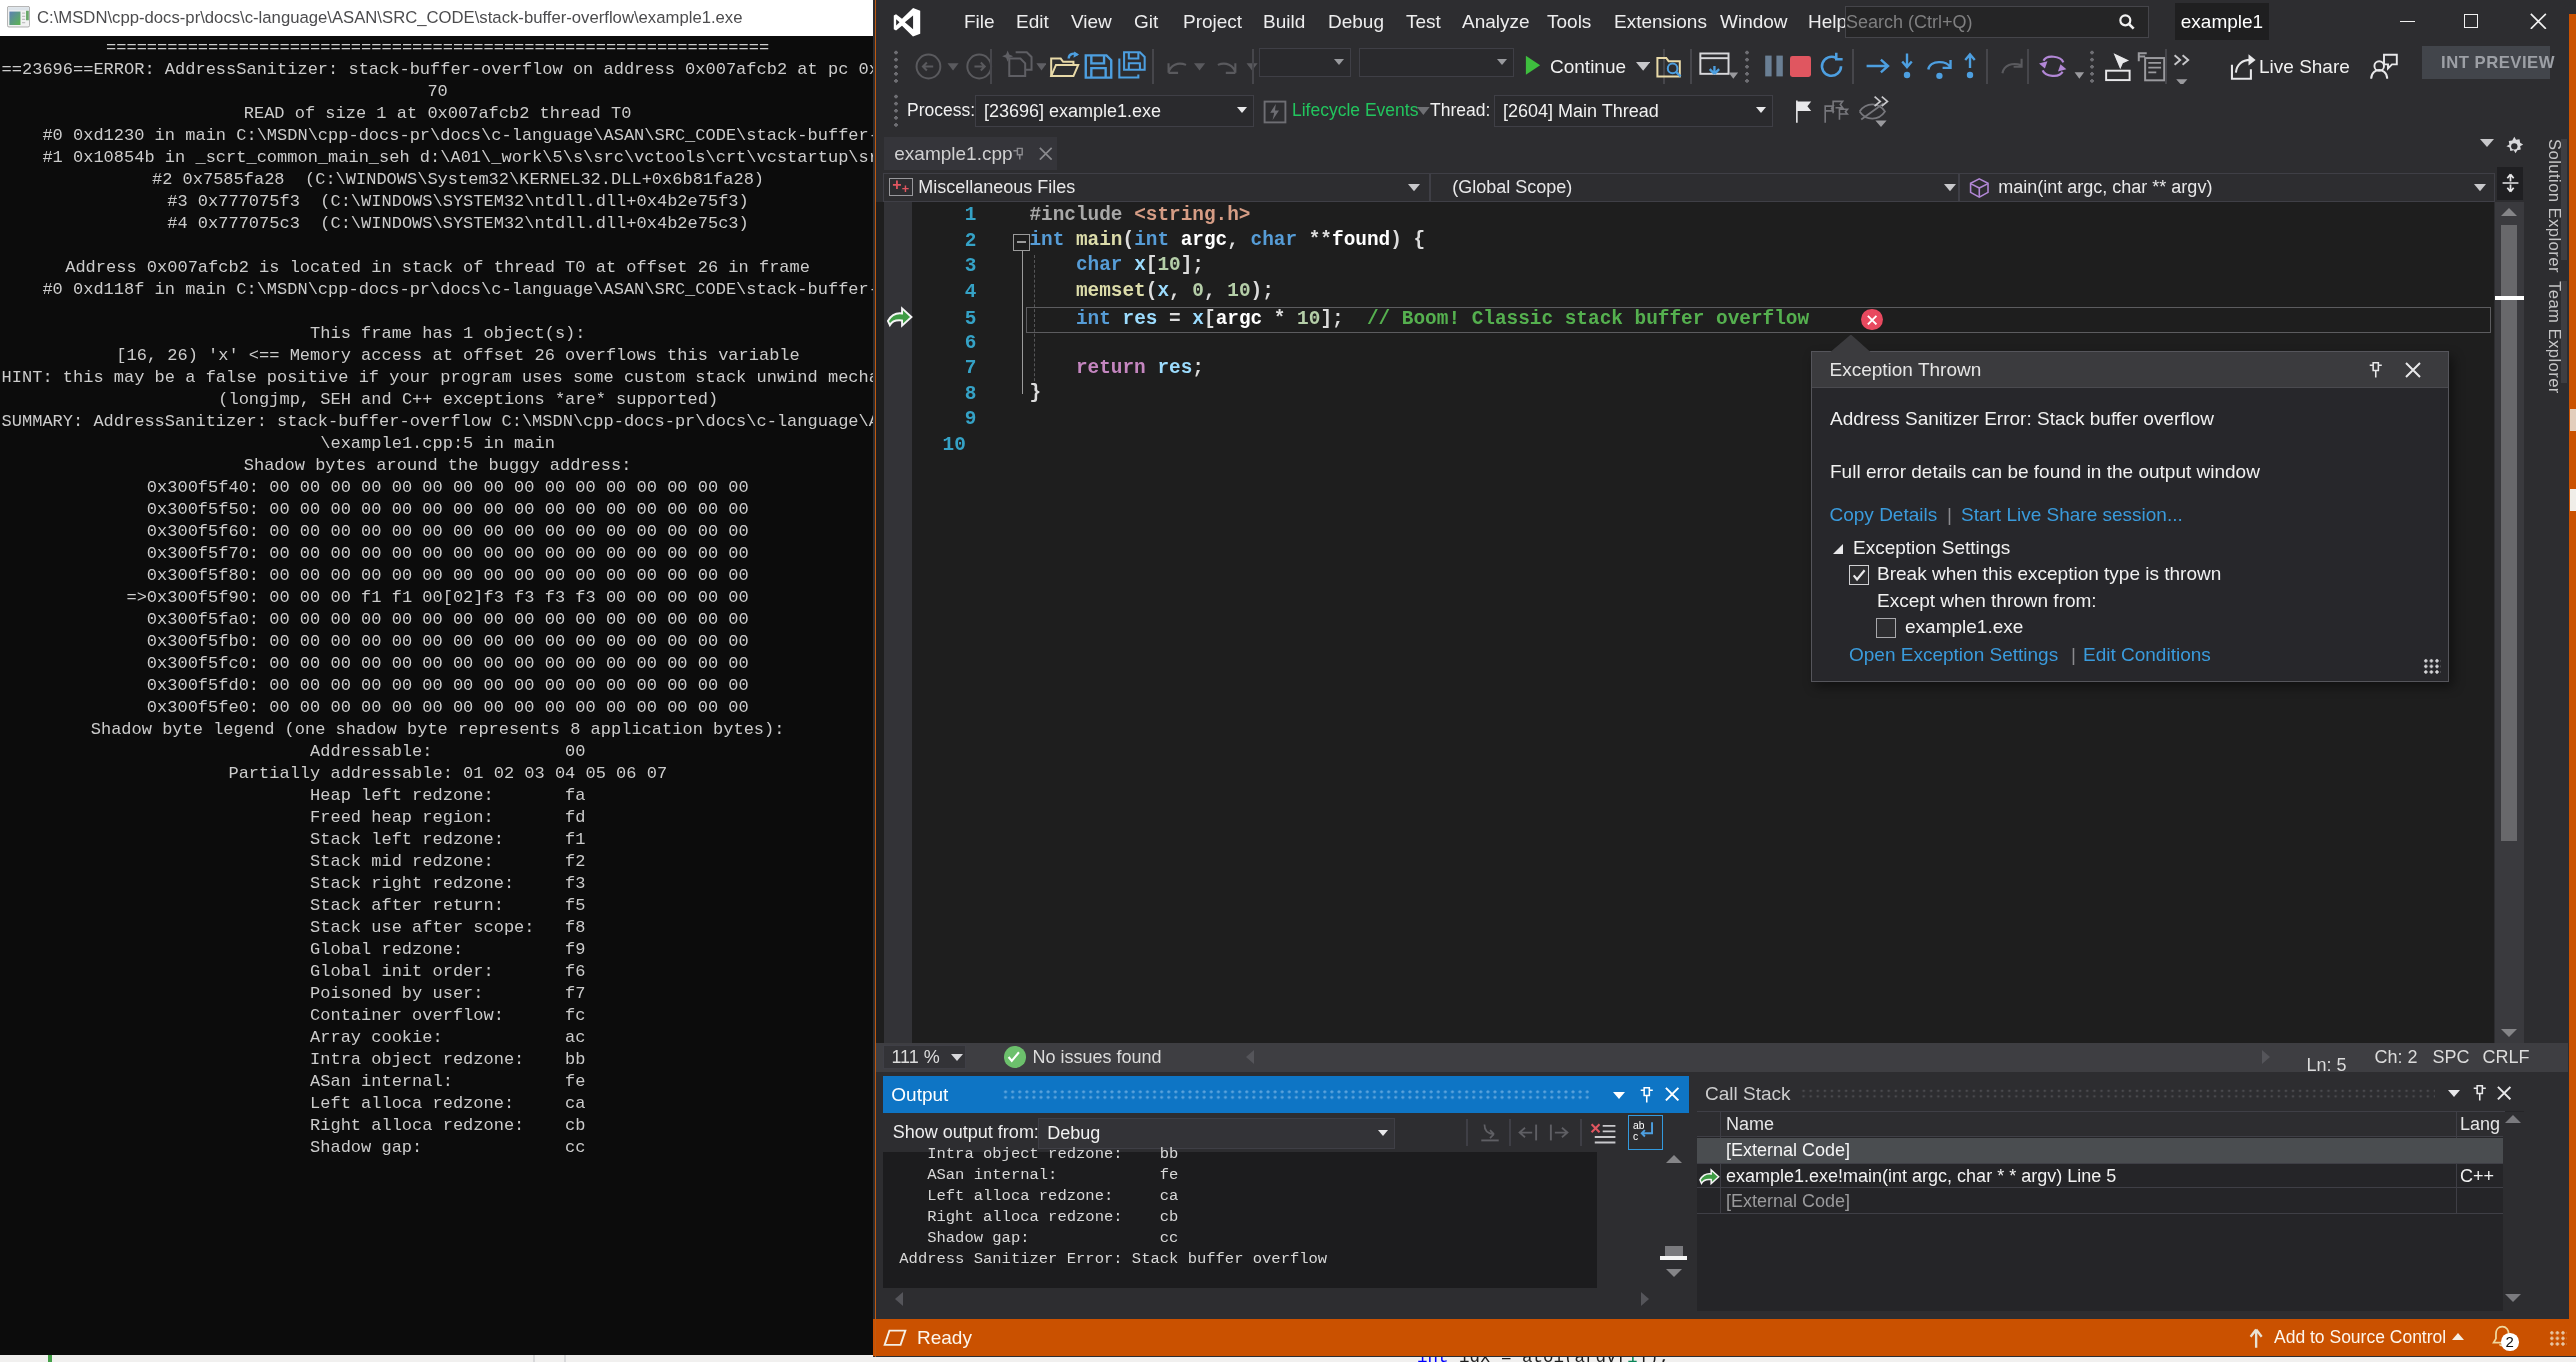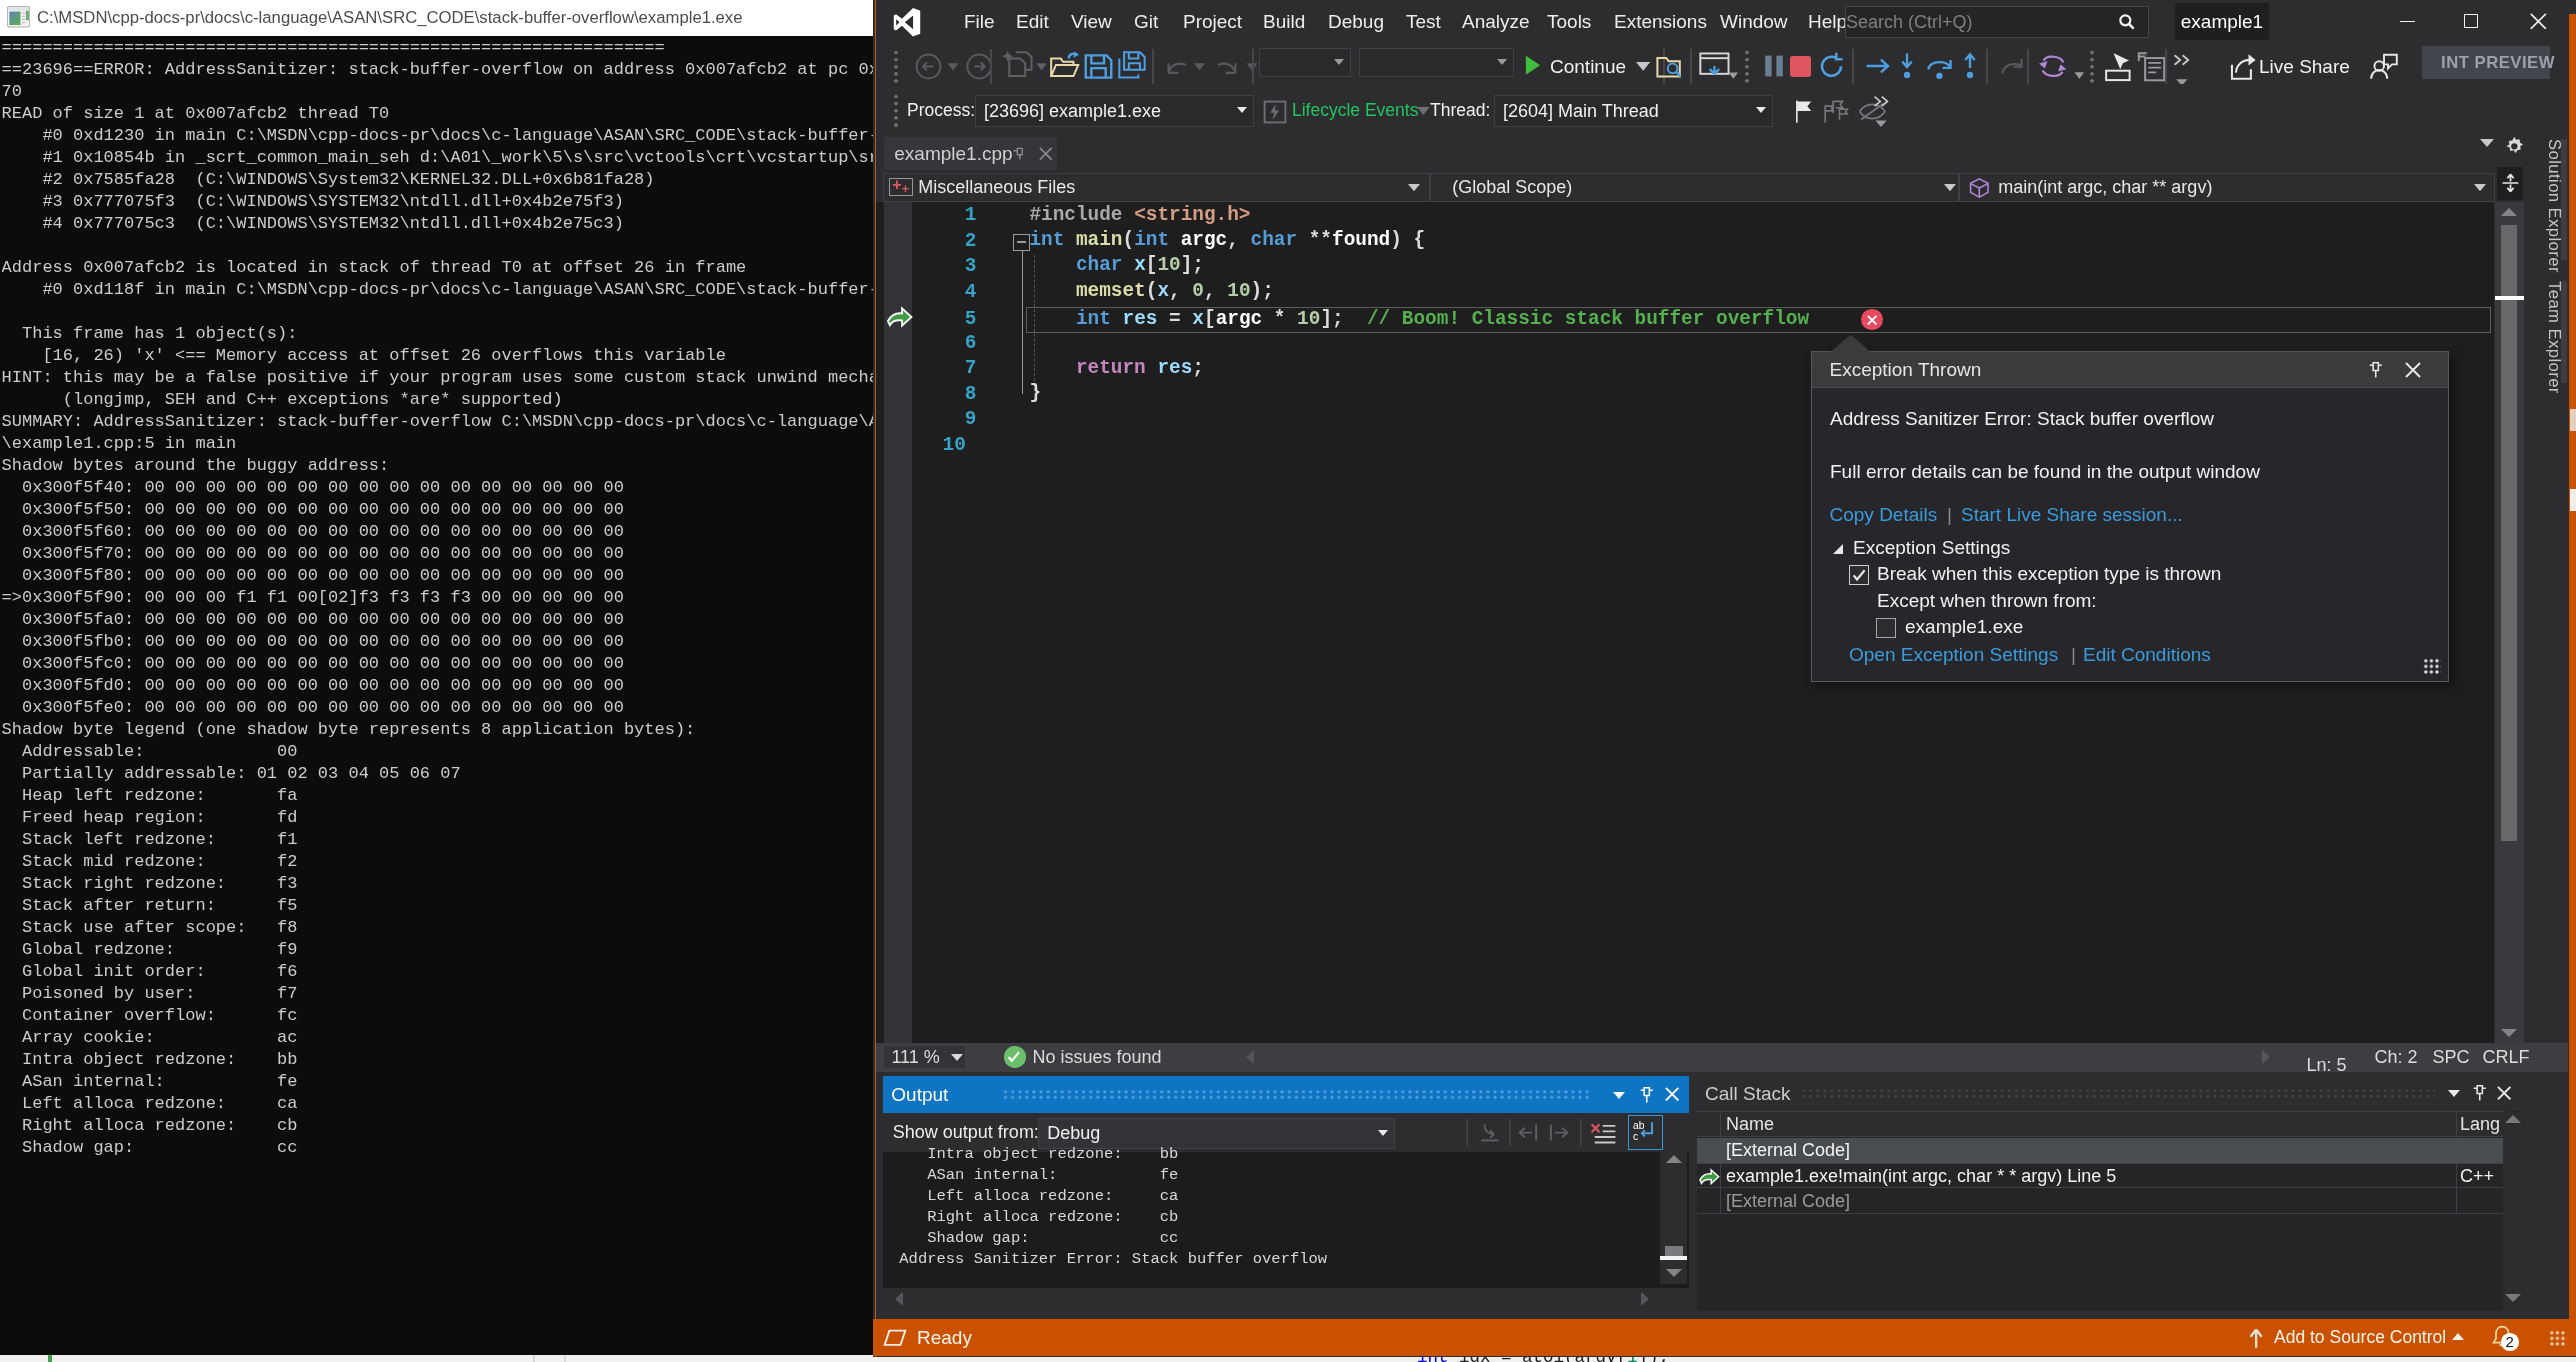--- a/index.html
+++ b/index.html
@@ -3,21 +3,21 @@
 <meta charset="utf-8">
 <style>
   * { margin:0; padding:0; box-sizing:border-box; }
   html,body { width:2576px; height:1363px; overflow:hidden; background:#1e1e1e; }
   body { font-family:"Liberation Sans", sans-serif; position:relative; }
   .abs { position:absolute; }
   
   #bstrip { left:0; top:1354px; width:2576px; height:8.7px; background:#f1f0ef; }
   #bstrip .code { position:absolute; left:1417px; top:-8px; height:22px; font-family:"Liberation Mono",monospace; font-size:17.5px; line-height:22px; color:#1e1e1e; white-space:pre; }
   
-  #console { left:0; top:0; width:873px; height:1355px; background:#0c0c0c; }
+  #console { left:0; top:0; width:873px; height:1355px; background:#0c0c0c;text-align:center; }
   #ctitle { position:absolute; left:0; top:0; width:873px; height:36px; background:#ffffff; color:#4c4c4e; font-size:16.7px; line-height:36px; white-space:nowrap; overflow:hidden; }
   #ctitle .txt { position:absolute; left:37px; top:0; }
   #cbody { position:absolute; left:1.6px; top:37px; width:872px; color:#cccccc; font-family:"Liberation Mono",monospace; font-size:17px; line-height:22px; white-space:pre; overflow:hidden; }
   
   #vs { left:873px; top:0; width:1703px; height:1357px; background:#2d2d30; overflow:hidden; font-size:19px; color:#f1f1f1; }
   #vs .oborder { position:absolute; left:1.6px; top:0; width:1.6px; height:1357px; background:#c05a12; }
   #vs .ostrip { position:absolute; right:0; top:14.3px; width:7.1px; height:1342px; background:#ca5100; }
   
   .menu { position:absolute; top:0; height:44px; line-height:44px; color:#ededee; font-size:19px;margin-left:27px; }
   #search { position:absolute; left:972px; top:5.6px; width:304px; height:32px; background:#252526; border:0.8px solid #45454a; color:#7f7f80; font-size:18px; line-height:30px; }
@@ -38,21 +38,21 @@
   .lnum { position:absolute; left:36px; width:65px; text-align:right; color:#35a2c6; font-family:"Liberation Mono",monospace; font-size:19.4px; font-weight:bold; }
   .cl { position:absolute; left:154px; font-family:"Liberation Mono",monospace; font-size:19.4px; font-weight:bold; color:#dcdcdc; white-space:pre; }
   .kw { color:#569cd6; } .cm { color:#55b04f; } .num { color:#b5cea8; } .str { color:#d69d85; } .pp { color:#a8a8a8; } .fn { color:#dcdcaa; } .pr { color:#ffffff; } .lv { color:#9cdcfe; } .ret { color:#c586c0; }
   
   #vscroll { position:absolute; left:1622px; top:202px; width:28.6px; height:841px; background:#3a3a3e; }
   #sidebar { position:absolute; left:1650px; top:133px; width:45px; height:1177px; }
   .vtab { color:#c5c5c6; font-size:16.7px; writing-mode:vertical-rl; letter-spacing:0.4px; }
   
   #ebar { position:absolute; left:2.4px; top:1043px; width:1693px; height:28.6px; background:#3e3e42; color:#dcdcdc; font-size:18px; }
   
-  #output { position:absolute; left:10.3px; top:1076px; width:806px; height:235px; background:#1c1c1e;text-decoration:underline; }
+  #output { position:absolute; left:10.3px; top:1076px; width:714px; height:235px; background:#1c1c1e;text-decoration:underline; }
   #outtitle { position:absolute; left:0; top:0; width:806px; height:37px; background:#0e75c5; color:#ffffff; font-size:19px; line-height:37px; }
   #outbar { position:absolute; left:0; top:37px; width:806px; height:39px; background:#2d2d30; font-size:18px; color:#ededee; }
   #outtext { position:absolute; left:16px; top:68px; width:762px; color:#d8d8d8; font-family:"Liberation Mono",monospace; font-size:15.5px; line-height:21px; white-space:pre; }
   
   #callstack { position:absolute; left:824px; top:1076px; width:827px; height:235px; background:#252528; }
   
   #sbar { position:absolute; left:0; top:1319px; width:1703px; height:37px; background:#ca5100; color:#fdf6ec; font-size:19px; }
 </style>
 </head>
 <body>

